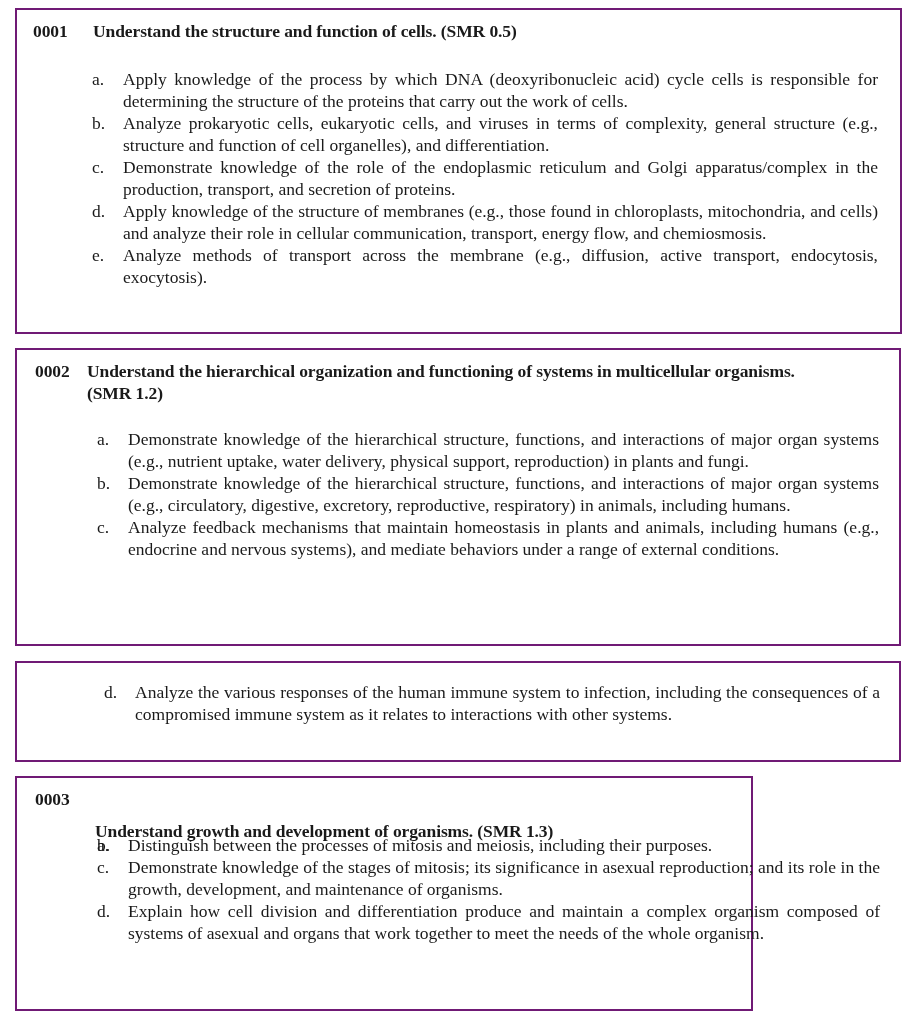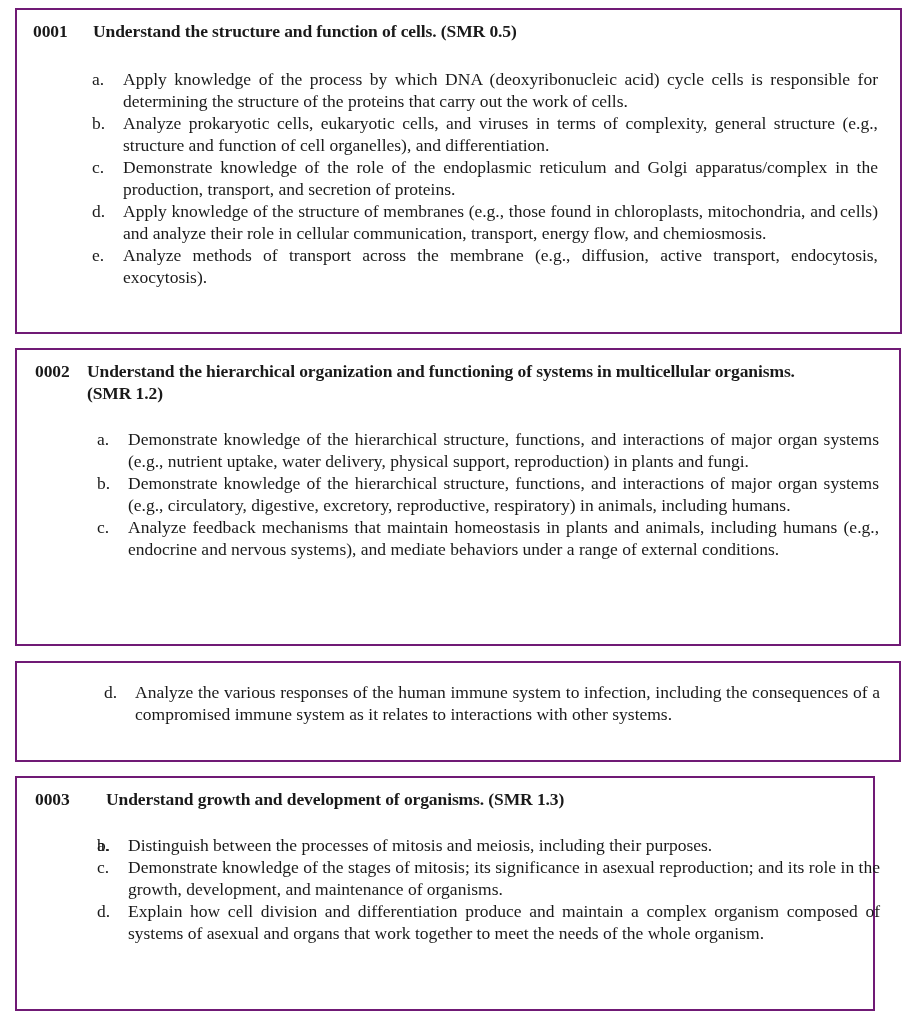--- a/index.html
+++ b/index.html
@@ -18,21 +18,21 @@
   .box {
     position: absolute;
     left: 15px;
     border: 2px solid #701a75;
     box-sizing: border-box;
     background: #fff;
   }
   #box1 { top: 8px;   width: 887px; height: 326px; }
   #box2 { top: 348px; width: 886px; height: 298px; }
   #box3 { top: 661px; width: 886px; height: 101px; }
-  #box4 { top: 776px; width: 860px; height: 235px; }
+  #box4 { top: 776px; width: 738px; height: 235px; }
 
   .heading {
     position: absolute;
     font-weight: bold;
     font-size: 17.5px;
     line-height: 22px;
     letter-spacing: -0.1px;
   }
   .heading .num {
     position: absolute;
@@ -41,21 +41,21 @@
   }
   .heading .title {
     position: absolute;
     left: 60px;
     top: 0;
   }
   #box1 .heading { left: 16px; top: 10px; width: 840px; }
   #box2 .heading { left: 18px; top: 10px; width: 840px; }
   #box2 .heading .title { left: 52px; width: 720px; }
   #box4 .heading { left: 18px; top: 10px; width: 840px; }
-  #box4 .heading .title { left: 71px; }
+  #box4 .heading .title { left: 60px; margin-top: 32px; }
 
   .items {
     position: absolute;
     margin: 0;
     padding: 0;
     list-style: none;
     font-size: 17.5px;
     line-height: 22px;
   }
   .item {

